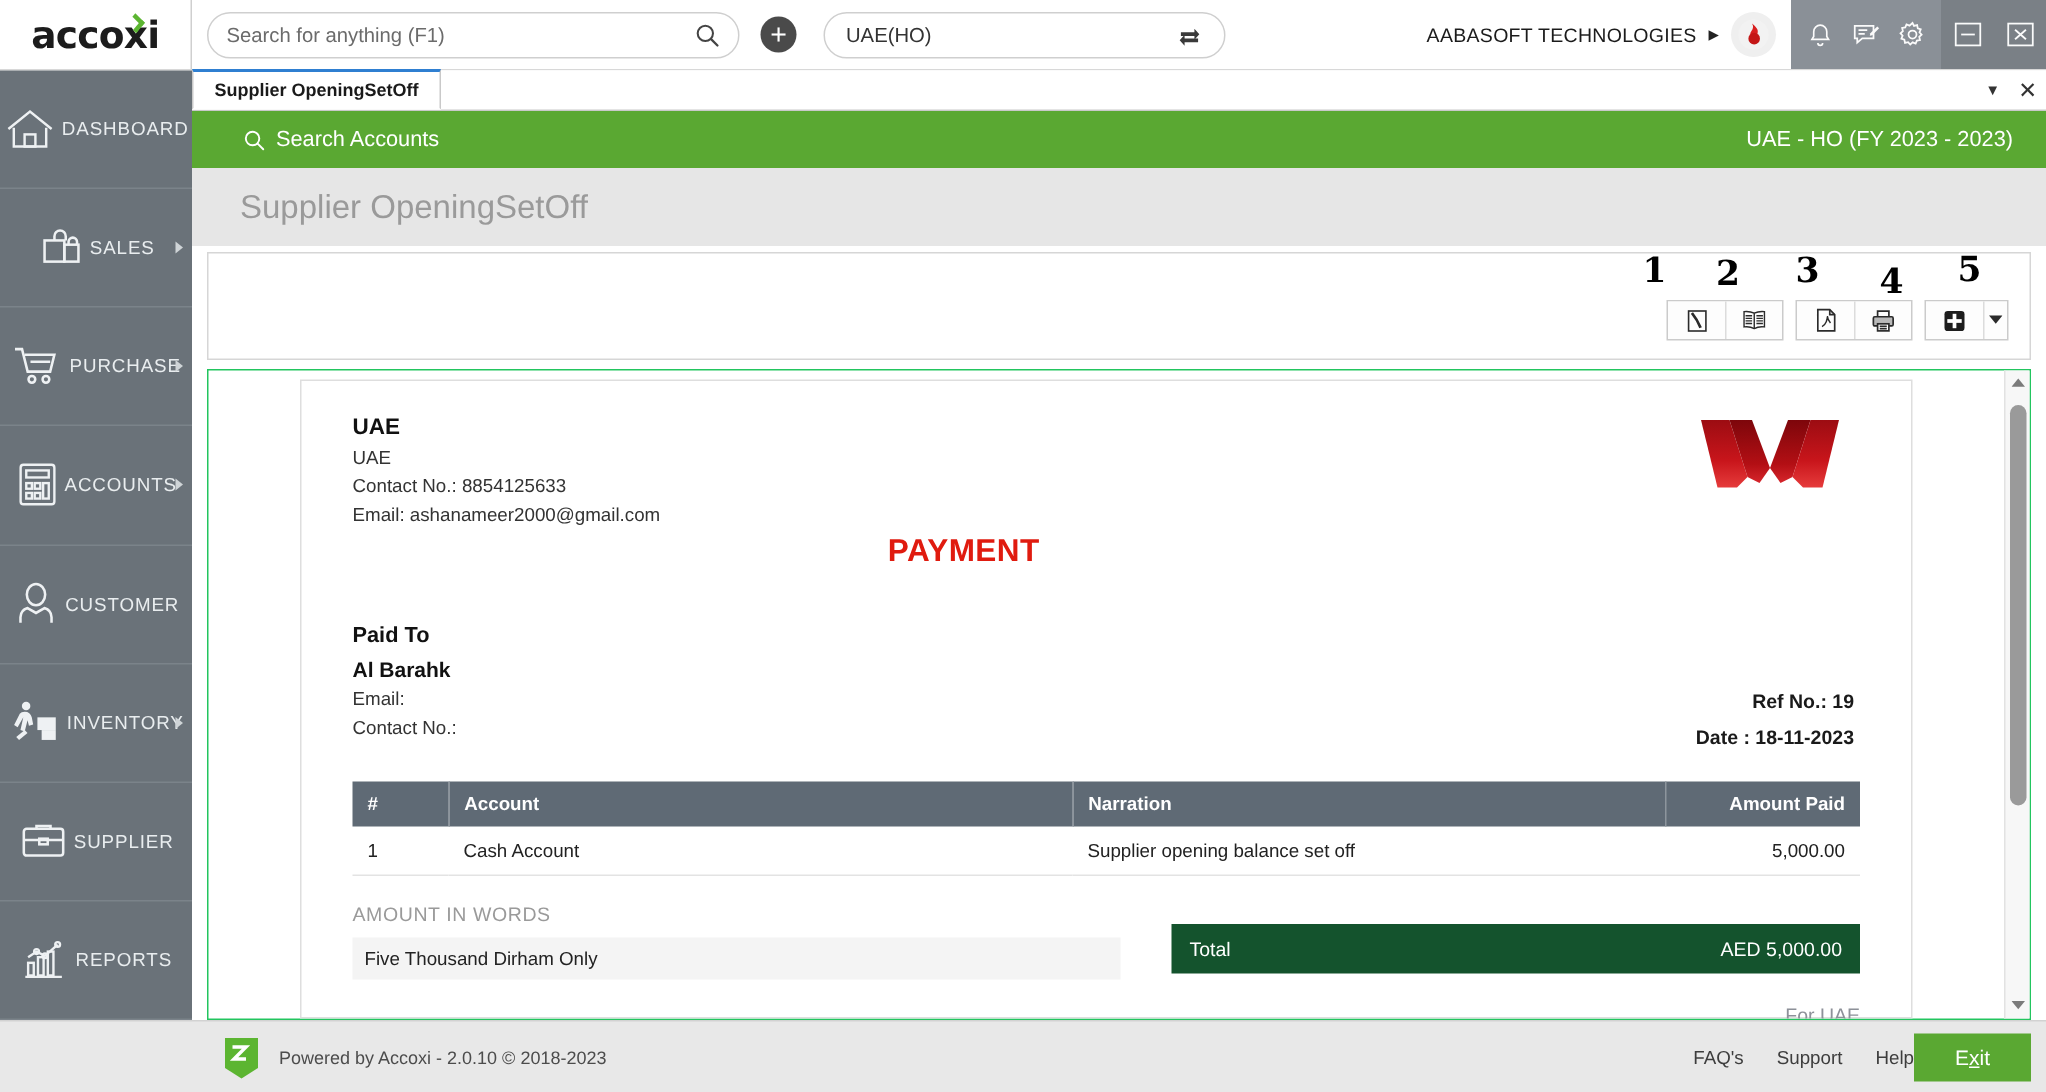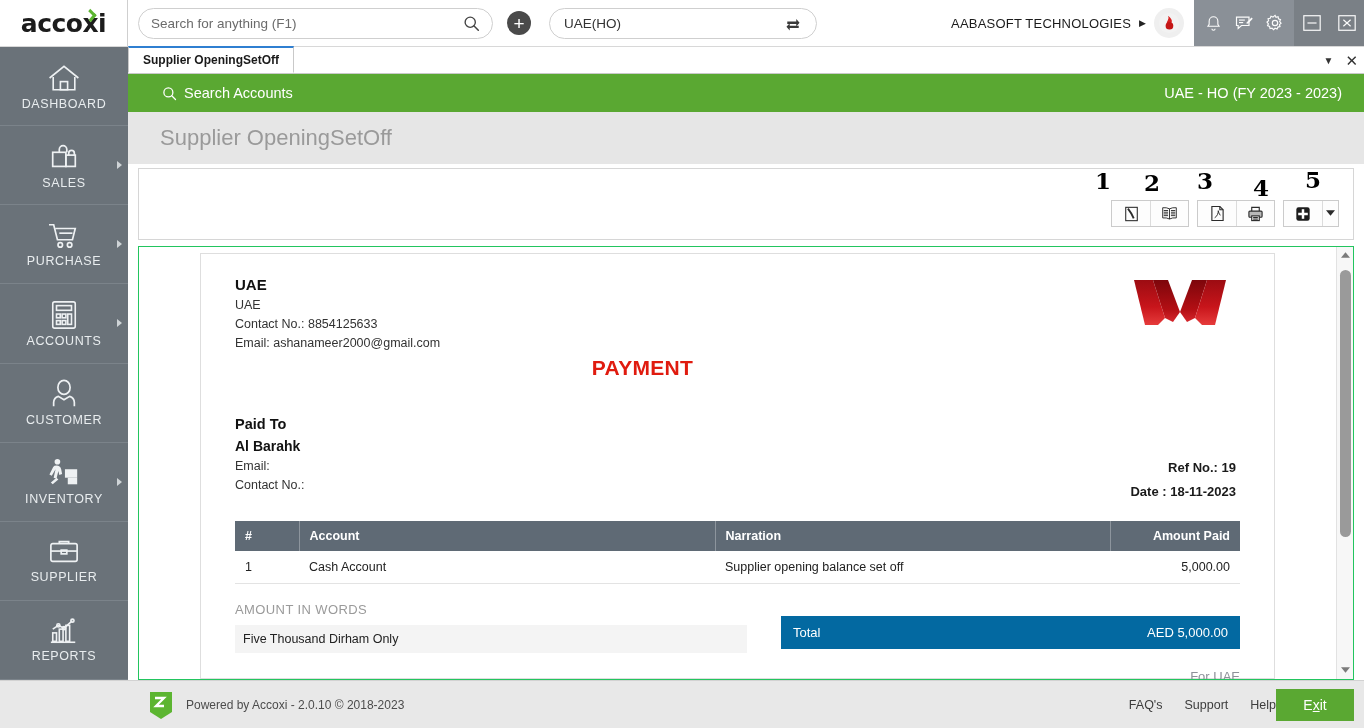--- a/index.html
+++ b/index.html
@@ -76,21 +76,21 @@
 
   
   .body-row { flex: 1; display: flex; min-height: 0; }
 
   
   .sidebar {
     width: 128px; min-width: 128px; background: #6a7279;
     display: flex; flex-direction: column;
   }
   .side-item {
-    height: 84px; position: relative; display: flex; flex-direction: column;
+    height: 84px; position: relative; display: flex; flex-direction: row;
     align-items: center; justify-content: center; gap: 3px;
     border-bottom: 1px solid #7b838a; cursor: pointer;
   }
   .side-item .sl {
     color: #e9edef; font-size: 12.5px; letter-spacing: 0.6px;
   }
   .side-item .arrow {
     position: absolute; right: 6px; top: 50%; transform: translateY(-50%);
     width: 0; height: 0; border-left: 5px solid #cfd4d7;
     border-top: 4px solid transparent; border-bottom: 4px solid transparent;
@@ -214,21 +214,21 @@
 
   .words-row { display: flex; margin-top: 18px; gap: 34px; }
   .words-col { width: 512px; }
   .words-label { font-size: 13px; color: #9a9a9a; letter-spacing: 0.4px; }
   .words-value {
     margin-top: 8px; background: #f4f4f4; padding: 7px 8px;
     font-size: 12.5px; color: #222;
   }
   .total-col { flex: 1; }
   .total-bar {
-    background: #0369a1; color: #fff; display: flex; align-items: center;
+    background: #14532d; color: #fff; display: flex; align-items: center;
     justify-content: space-between; padding: 9px 12px; font-size: 13px;
     margin-top: 14px;
   }
   .for-uae { text-align: right; font-size: 13px; color: #8d9199; margin-top: 20px; }
 
   
   .footer {
     height: 48px; min-height: 48px; background: #e8e8e8;
     border-top: 1px solid #d2d2d2; display: flex; align-items: center;
     padding: 0 0 0 148px; position: relative;

